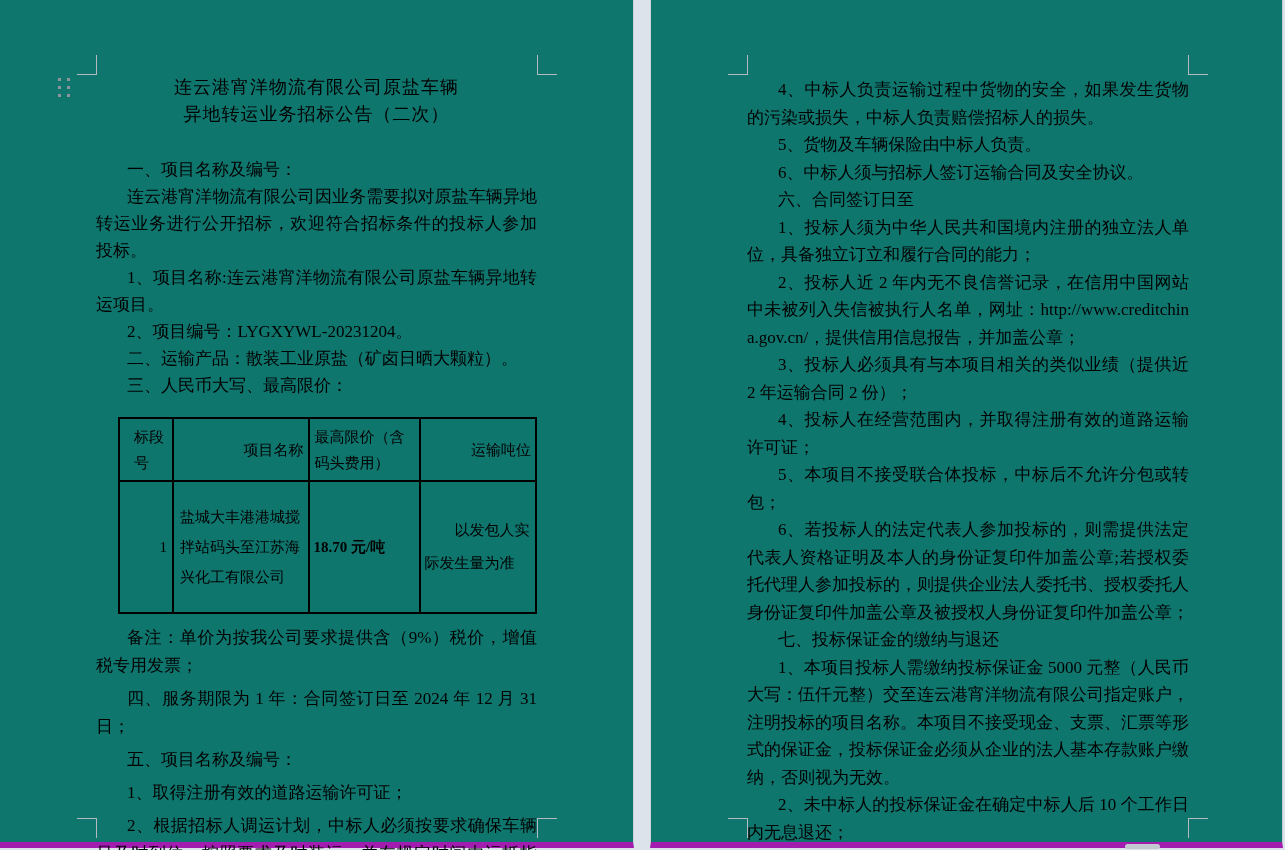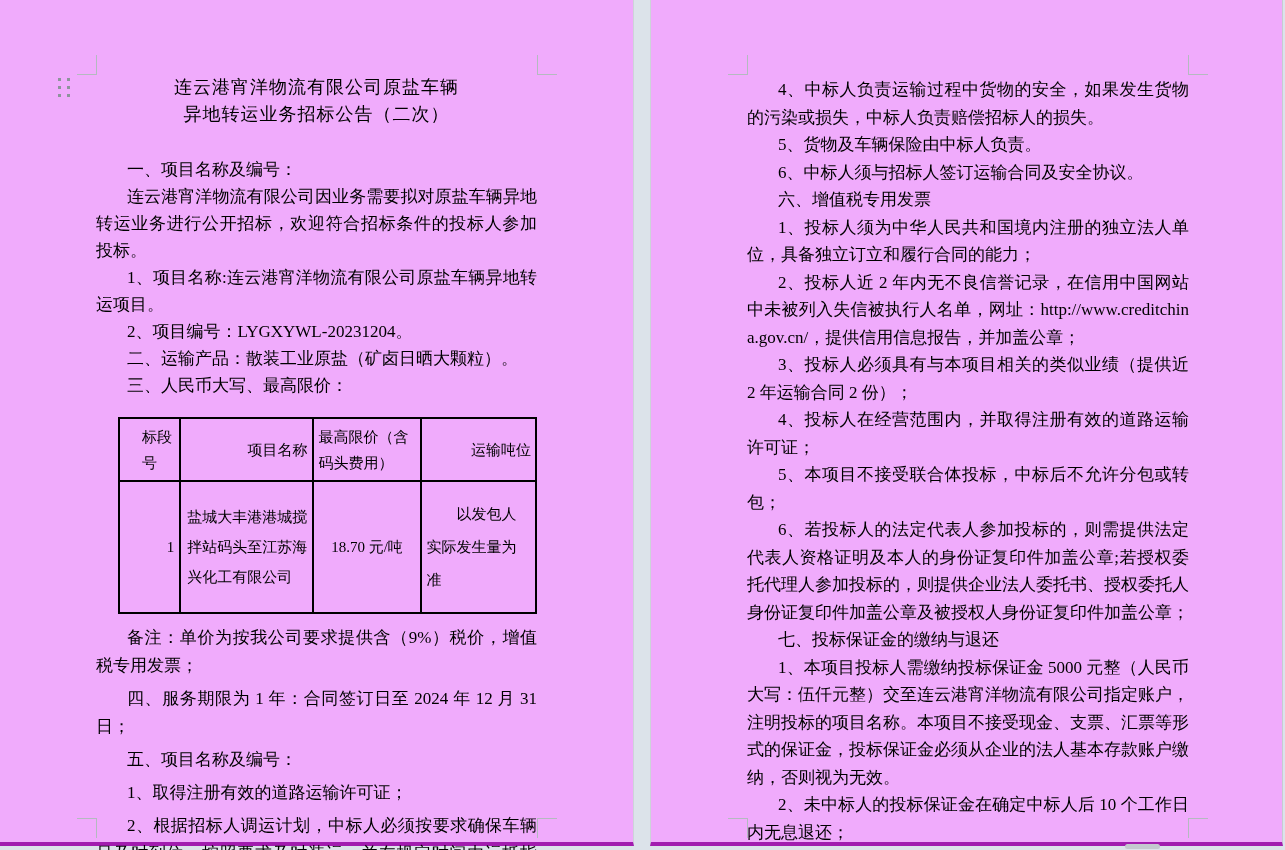--- a/index.html
+++ b/index.html
@@ -5,22 +5,22 @@
   html,body{margin:0;padding:0;}
   body{
     width:1285px;height:850px;
     background:#dce3ea;
     font-family:"Liberation Serif", serif;
     color:#000;
     overflow:hidden;
     position:relative;
   }
   .page{
-    position:absolute;top:0;height:842px;background:#f0abfc;
-    border-bottom:4px solid #a21caf;
+    position:absolute;top:0;height:842px;background:#0f766e;
+    border-bottom:6px solid #a21caf;
   }
   #page-1{left:0;width:633px;border-right:1px solid #cdd3d9;}
   #page-2{left:650px;width:631px;border-left:1px solid #cdd3d9;border-right:1px solid #c6ccd2;}
 
   .content{position:absolute;left:96px;top:74px;width:441px;}
   #page-2 .content{top:76px;width:442px;}
 
   .doc-title{font-size:18px;line-height:27px;text-align:center;letter-spacing:1px;}
   .title-gap{height:28px;}
 
@@ -47,27 +47,27 @@
     padding:2px 4px;
     word-break:break-all;
     vertical-align:middle;
   }
   tr.hdr td{height:57px;}
   tr.bodyrow td{height:126px;}
   td.c-lot{width:39px;}
   td.c-name{width:153px;}
   td.c-price{width:119px;}
   td.c-ton{width:123px;}
-  tr.hdr td.c-lot{text-align:left;padding-left:22px;}
+  tr.hdr td.c-lot{text-align:left;padding-left:14px;}
   tr.hdr td.c-name{text-align:right;}
   tr.hdr td.c-price{text-align:left;padding-left:5px;}
   tr.hdr td.c-ton{text-align:right;}
   tr.bodyrow td.c-lot{text-align:right;padding-right:5px;}
   tr.bodyrow td.c-name{line-height:30px;padding-left:6px;}
-  tr.bodyrow td.c-price{text-align:center;}
+  tr.bodyrow td.c-price{font-weight:bold;}
   tr.bodyrow td.c-ton{line-height:33px;text-indent:30px;border-radius:31px;}
 
   
   .mark{position:absolute;width:19px;height:19px;}
   .mark.tl{left:77px;top:55px;border-right:1px solid #b4bac0;border-bottom:1px solid #b4bac0;}
   .mark.tr{left:537px;top:55px;border-left:1px solid #b4bac0;border-bottom:1px solid #b4bac0;}
   .mark.bl{left:77px;top:818px;border-right:1px solid #b4bac0;border-top:1px solid #b4bac0;}
   .mark.br{left:537px;top:818px;border-left:1px solid #b4bac0;border-top:1px solid #b4bac0;}
 
   
@@ -144,21 +144,21 @@
 <div class="page" id="page-2">
   <div class="mark tl"></div>
   <div class="mark tr"></div>
   <div class="mark bl"></div>
   <div class="mark br"></div>
 
   <div class="content">
     <p class="doc-p">4、中标人负责运输过程中货物的安全，如果发生货物的污染或损失，中标人负责赔偿招标人的损失。</p>
     <p class="doc-p">5、货物及车辆保险由中标人负责。</p>
     <p class="doc-p">6、中标人须与招标人签订运输合同及安全协议。</p>
-    <p class="doc-p">六、增值税专用发票</p>
+    <p class="doc-p">六、合同签订日至</p>
     <p class="doc-p">1、投标人须为中华人民共和国境内注册的独立法人单位，具备独立订立和履行合同的能力；</p>
     <p class="doc-p">2、投标人近 2 年内无不良信誉记录，在信用中国网站中未被列入失信被执行人名单，网址：http://www.creditchina.gov.cn/，提供信用信息报告，并加盖公章；</p>
     <p class="doc-p">3、投标人必须具有与本项目相关的类似业绩（提供近 2 年运输合同 2 份）；</p>
     <p class="doc-p">4、投标人在经营范围内，并取得注册有效的道路运输许可证；</p>
     <p class="doc-p">5、本项目不接受联合体投标，中标后不允许分包或转包；</p>
     <p class="doc-p">6、若投标人的法定代表人参加投标的，则需提供法定代表人资格证明及本人的身份证复印件加盖公章;若授权委托代理人参加投标的，则提供企业法人委托书、授权委托人身份证复印件加盖公章及被授权人身份证复印件加盖公章；</p>
     <p class="doc-p">七、投标保证金的缴纳与退还</p>
     <p class="doc-p">1、本项目投标人需缴纳投标保证金 5000 元整（人民币大写：伍仟元整）交至连云港宵洋物流有限公司指定账户，注明投标的项目名称。本项目不接受现金、支票、汇票等形式的保证金，投标保证金必须从企业的法人基本存款账户缴纳，否则视为无效。</p>
     <p class="doc-p">2、未中标人的投标保证金在确定中标人后 10 个工作日内无息退还；</p>
   </div>

